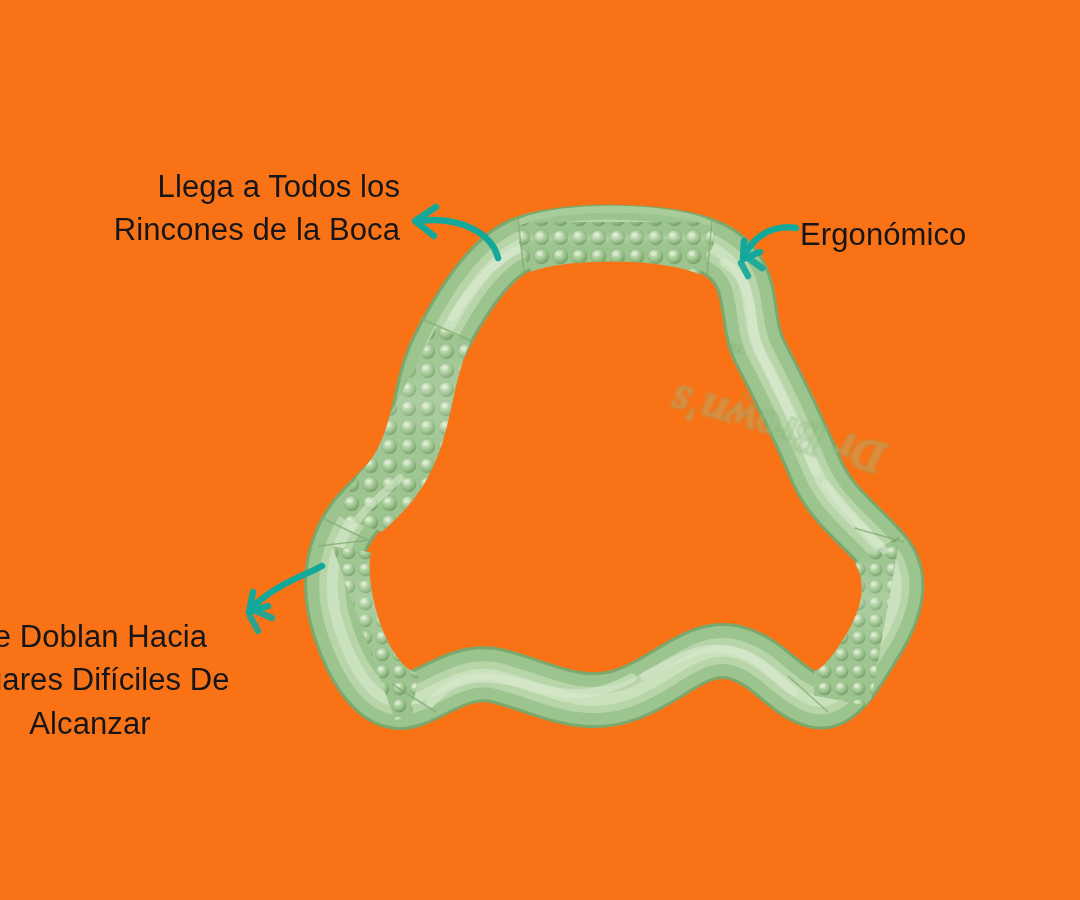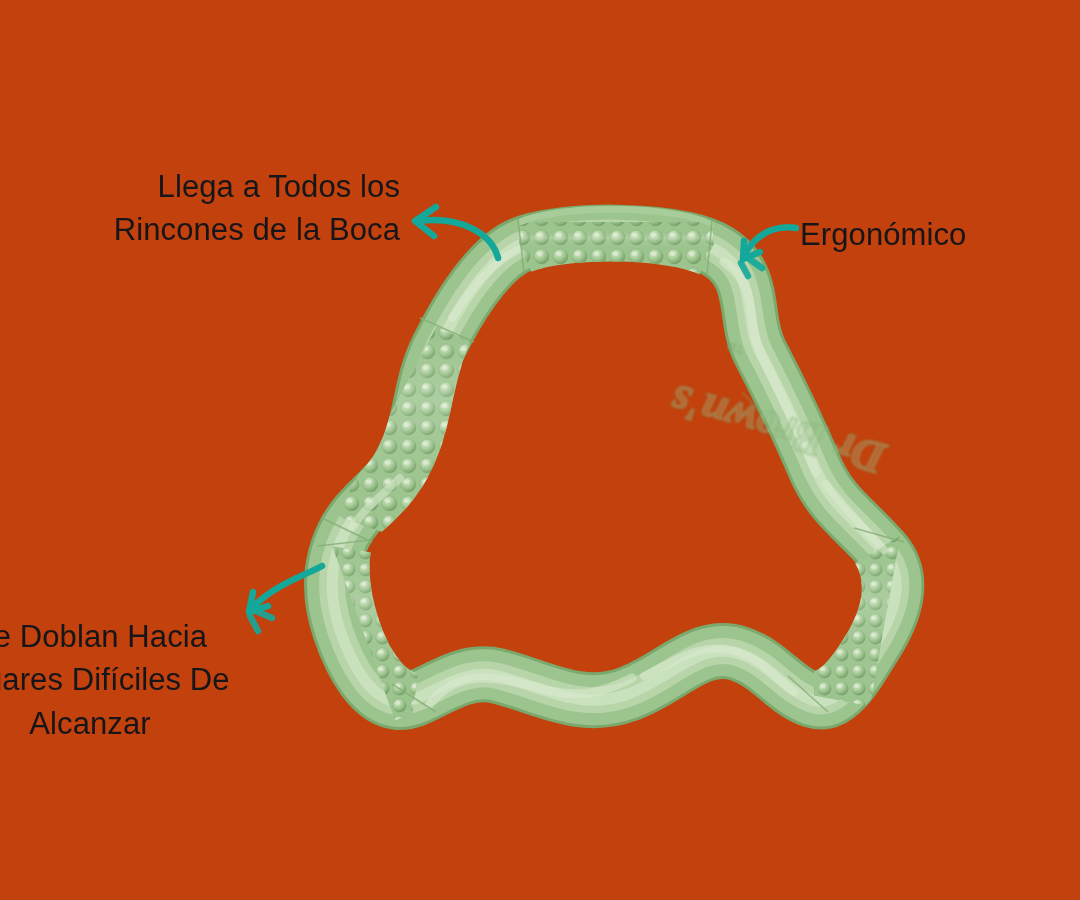--- a/index.html
+++ b/index.html
@@ -4,21 +4,21 @@
 <title>Teether Infographic</title>
 <style>
   html,body{margin:0;padding:0;}
   body{
     width:1080px;height:900px;
     background:#ffffff;
     font-family:"Liberation Sans", sans-serif;
     overflow:hidden;
     position:relative;
   }
-  #stage{position:relative;width:1080px;height:900px;background:#c2410c;overflow:hidden;}
+  #stage{position:relative;width:1080px;height:900px;background:#f97316;overflow:hidden;}
 
   
   .callout{
     position:absolute;
     color:#16161a;
     font-family:"Liberation Sans", sans-serif;
     font-weight:400;
     font-size:31px;
     line-height:1.40;
     letter-spacing:0.1px;

